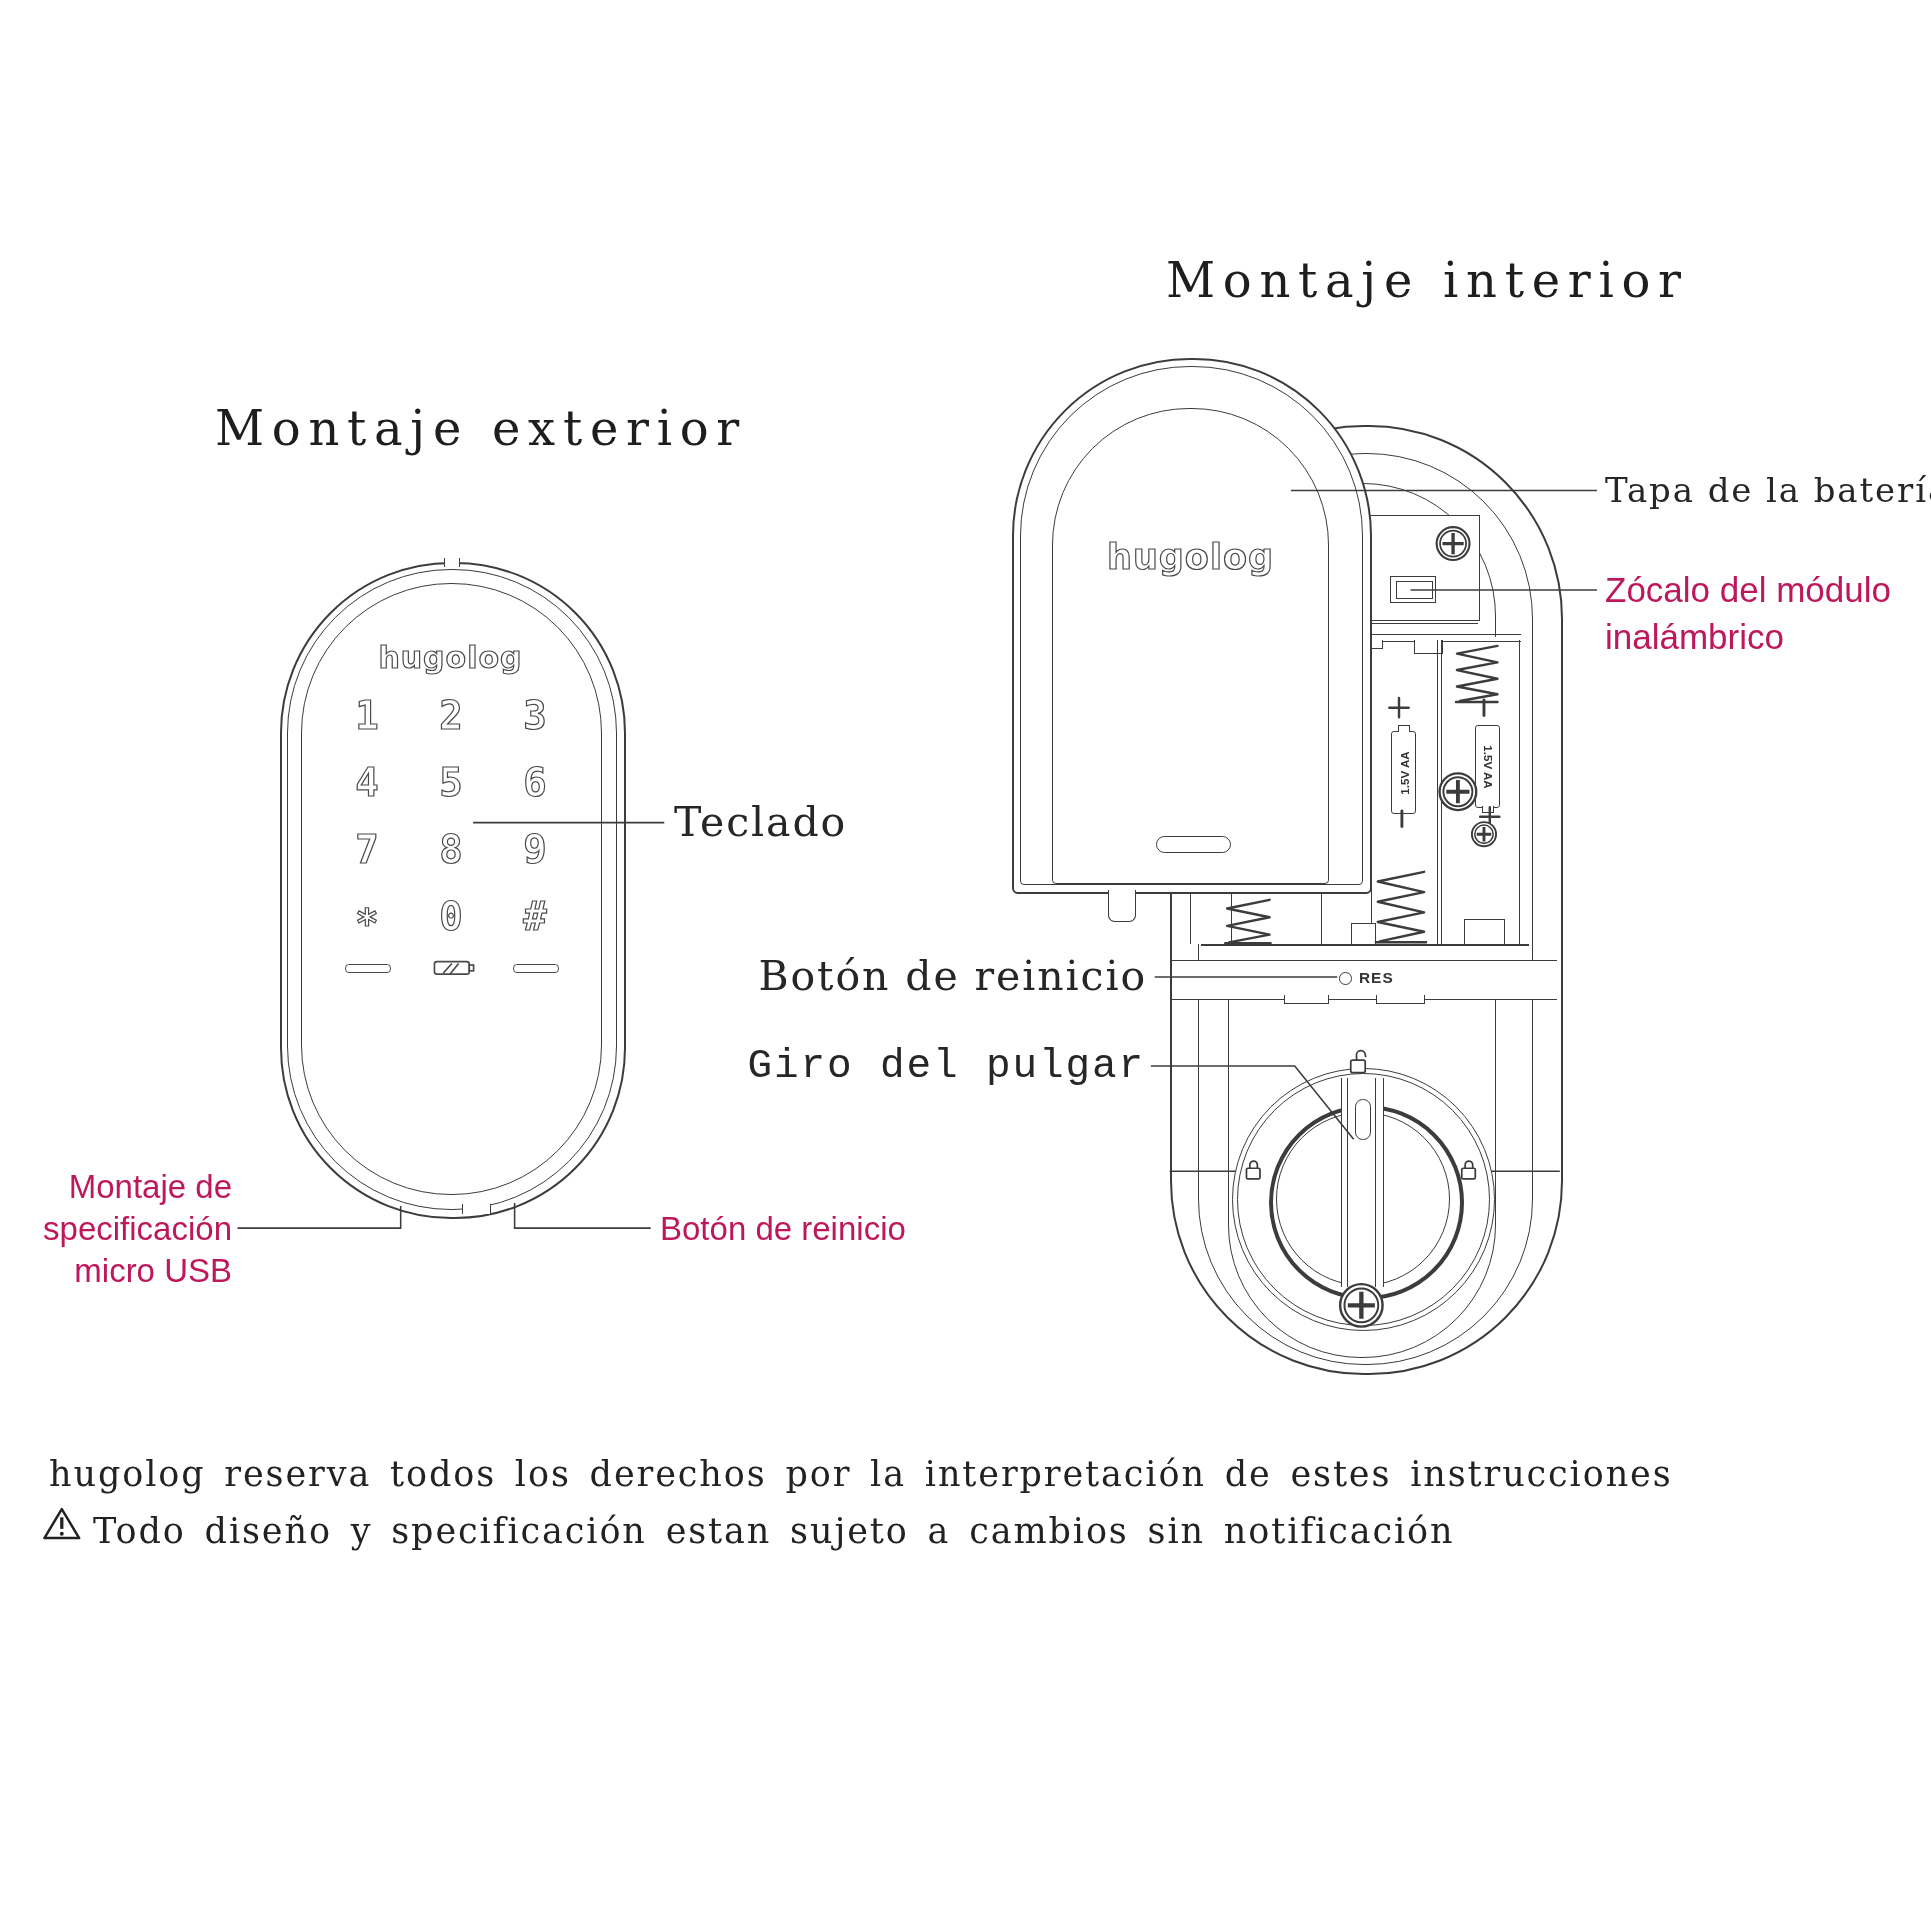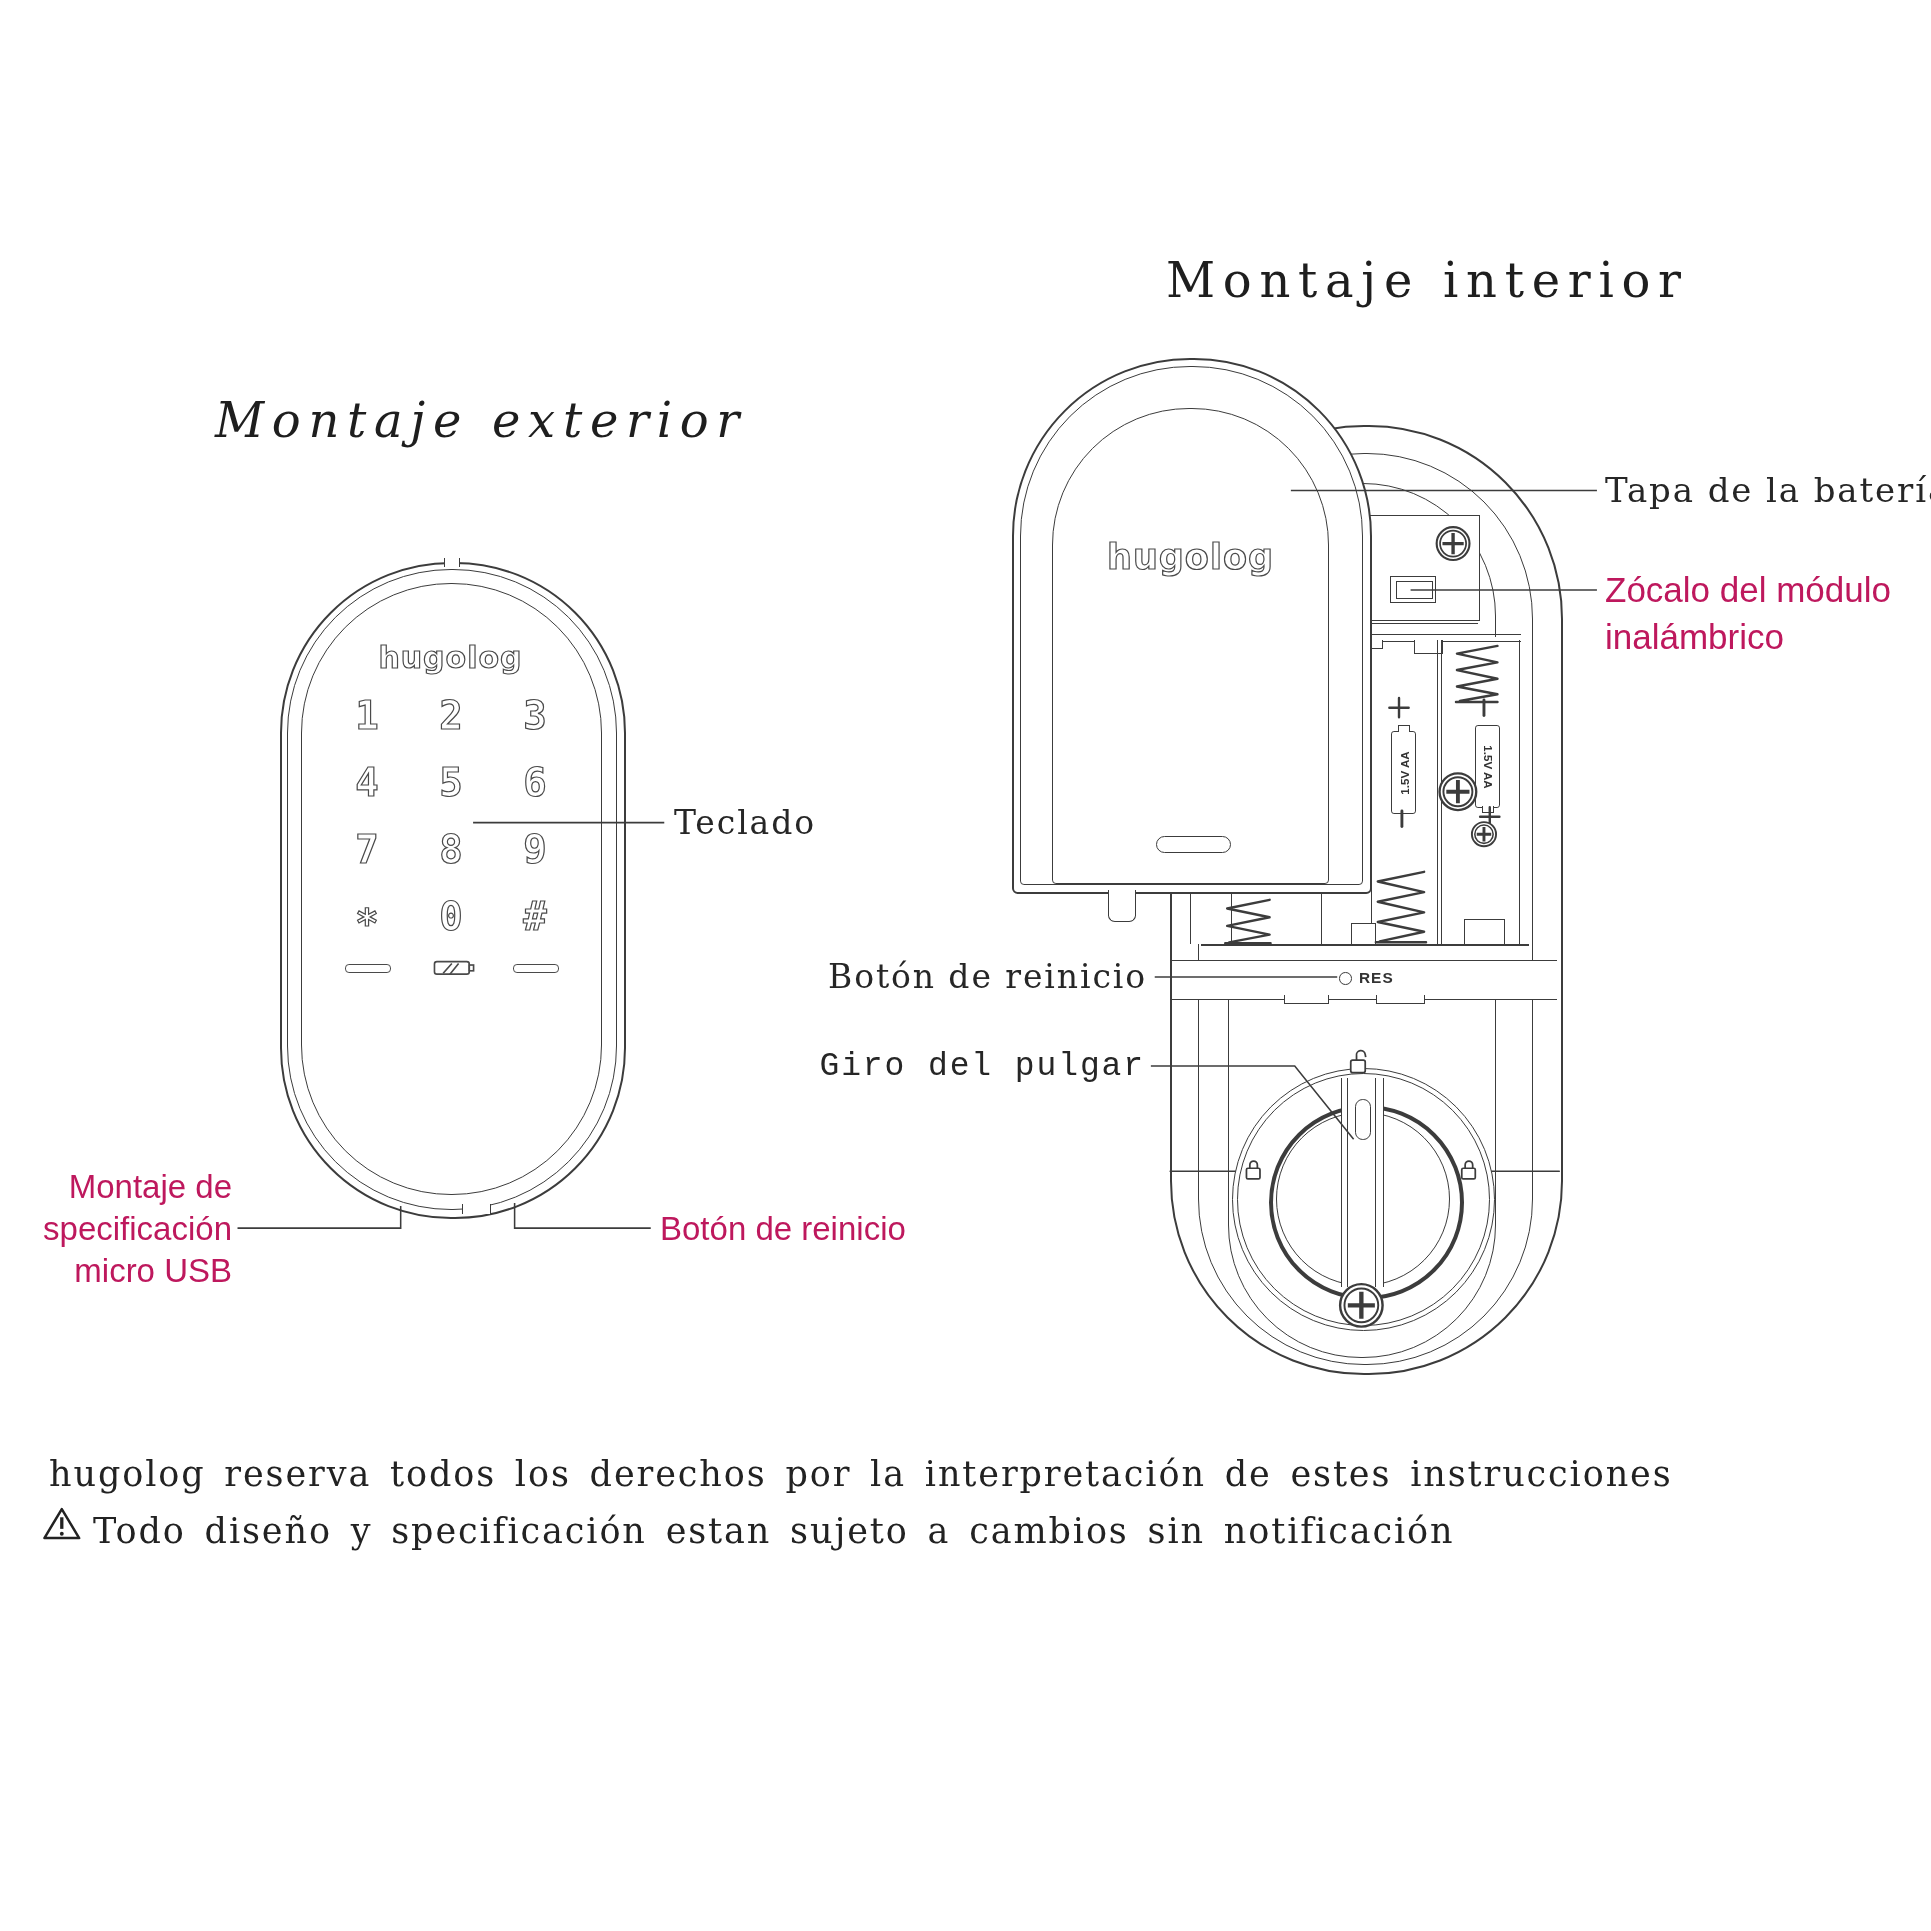--- a/index.html
+++ b/index.html
@@ -2,21 +2,21 @@
 <html><head>
 <meta charset="utf-8">
 <style>
   html,body{margin:0;padding:0;background:#ffffff;}
   .page{position:relative;width:1931px;height:1931px;background:#fff;overflow:hidden;
         font-family:"Liberation Sans", sans-serif;color:#2b2b2b;}
   .abs{position:absolute;}
   .serif{font-family:"DejaVu Serif","Liberation Serif",serif;}
   .sans{font-family:"Liberation Sans","DejaVu Sans",sans-serif;}
   .title{font-size:48px;letter-spacing:7.7px;color:#1e1e1e;white-space:nowrap;}
-  .lab-serif{font-size:33px;letter-spacing:1.9px;color:#262626;white-space:nowrap;line-height:39px;}
+  .lab-serif{font-size:41px;letter-spacing:1.9px;color:#262626;white-space:nowrap;line-height:39px;}
   .lab-sans{font-size:33px;color:#be185d;white-space:nowrap;line-height:39px;}
   .pill{border:2.4px solid #3c3c3c;border-radius:965px;background:transparent;}
   .thin{border-width:1.4px;}
   .outline-text{color:#4e4e4e;font-weight:bold;}
   @supports (-webkit-text-stroke: 1px #000){
     .outline-text{-webkit-text-stroke:1.2px #4a4a4a;color:transparent;}
   }
   .key{width:68px;height:48px;text-align:center;line-height:48px;
        font-family:"DejaVu Sans Mono",monospace;font-size:39px;}
   .dash{height:6.8px;border:1.5px solid #4a4a4a;border-radius:3.9px;}
@@ -177,21 +177,21 @@
       <path d="M490,852 H688"></path>
       <path d="M246,1272 H415 V1249"></path>
       <path d="M533,1246 V1272 H674"></path>
       <path d="M1337,508 H1654"></path>
       <path d="M1461,611 H1654"></path>
       <path d="M1196,1012 H1385"></path>
       <path d="M1192,1104 H1341 L1402,1180"></path>
     </g>
   </svg>
 
-  <div class="abs serif title" style="left:215px;top:392px;font-style:italic;">Montaje exterior</div>
+  <div class="abs serif title" style="left:215px;top:400px;">Montaje exterior</div>
   <div class="abs serif title" style="left:1166px;top:252px;">Montaje interior</div>
 
   <div class="abs serif lab-serif" style="left:674px;top:803px;">Teclado</div>
 
   <div class="abs sans lab-sans" style="left:0px;top:1166px;width:232px;text-align:right;line-height:42px;">
     <div>Montaje de</div>
     <div>specificación</div>
     <div>micro USB</div>
   </div>
 

